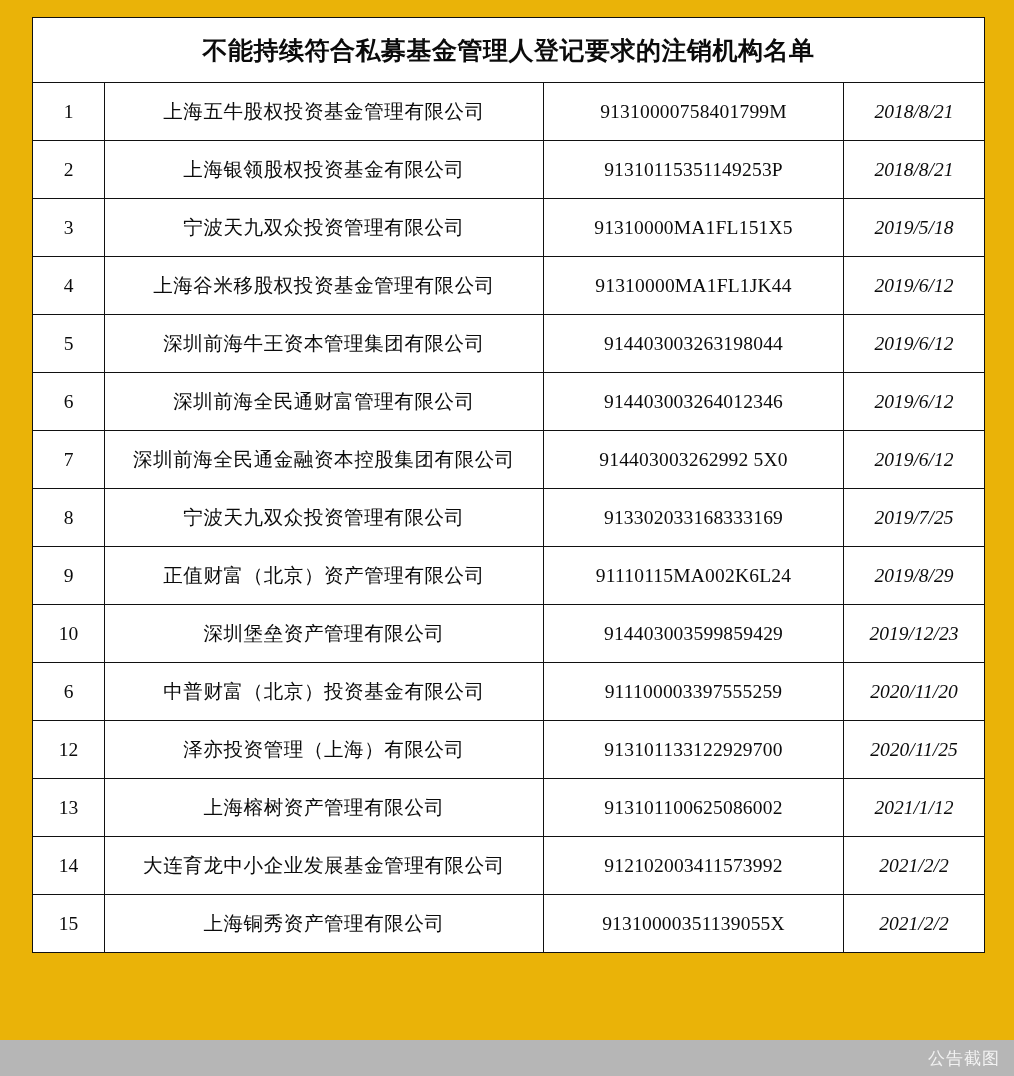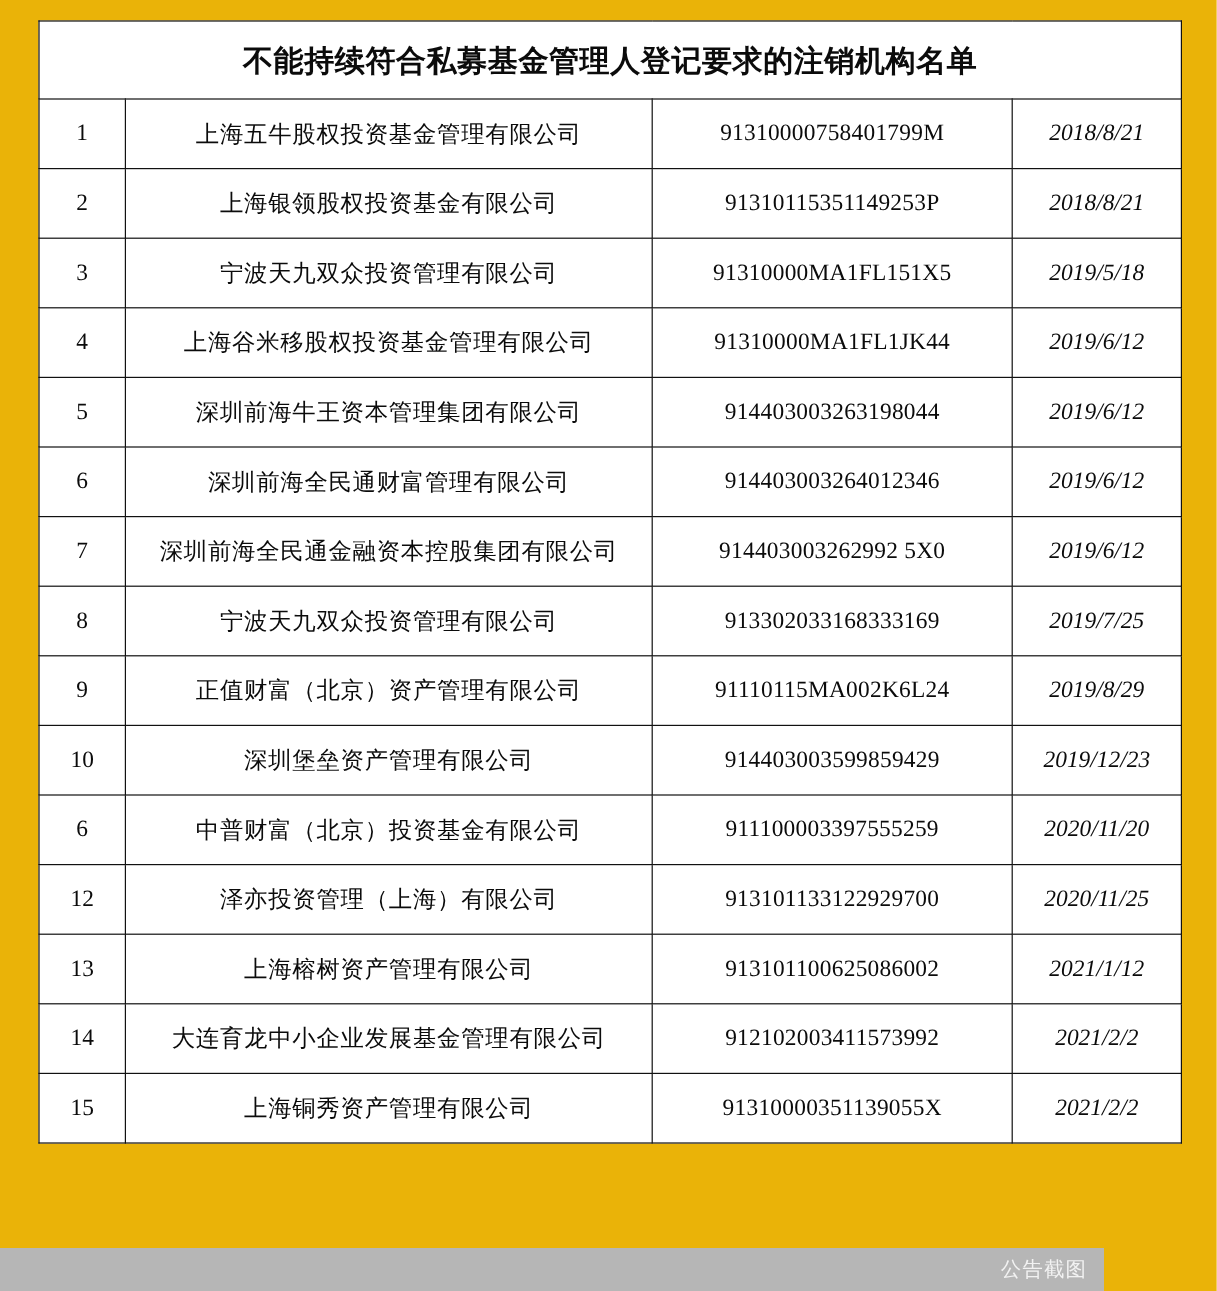--- a/index.html
+++ b/index.html
@@ -74,21 +74,21 @@
   td.cell-idx  { font-size: 19px; }
   td.cell-name { font-size: 20px; letter-spacing: 0.6px; padding: 2px 6px; white-space: nowrap; }
   td.cell-code { font-size: 19.5px; letter-spacing: 0.2px; }
   td.cell-date { font-size: 19px; font-style: italic; }
 
   
   #watermark-bar {
     position: absolute;
     left: 0;
     top: 1040px;
-    width: 920px;
+    width: 1014px;
     height: 36px;
     background: #b6b6b6;
   }
   #watermark-text {
     position: absolute;
     right: 14px;
     top: 50%;
     transform: translateY(-50%);
     color: #f2f2f2;
     font-family: "Liberation Sans", "DejaVu Sans", sans-serif;

